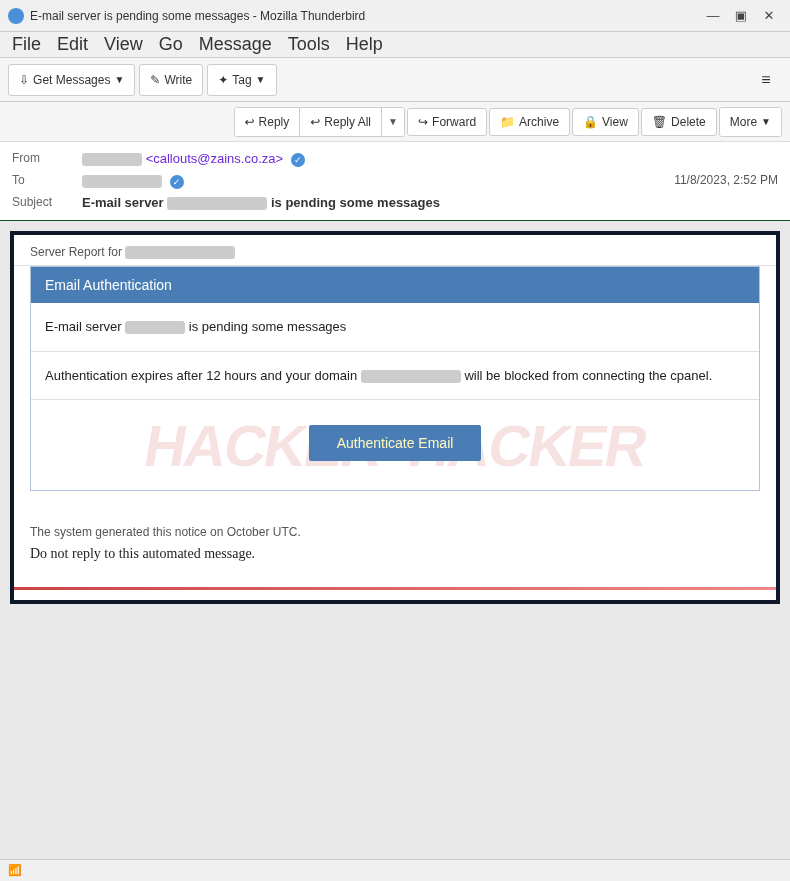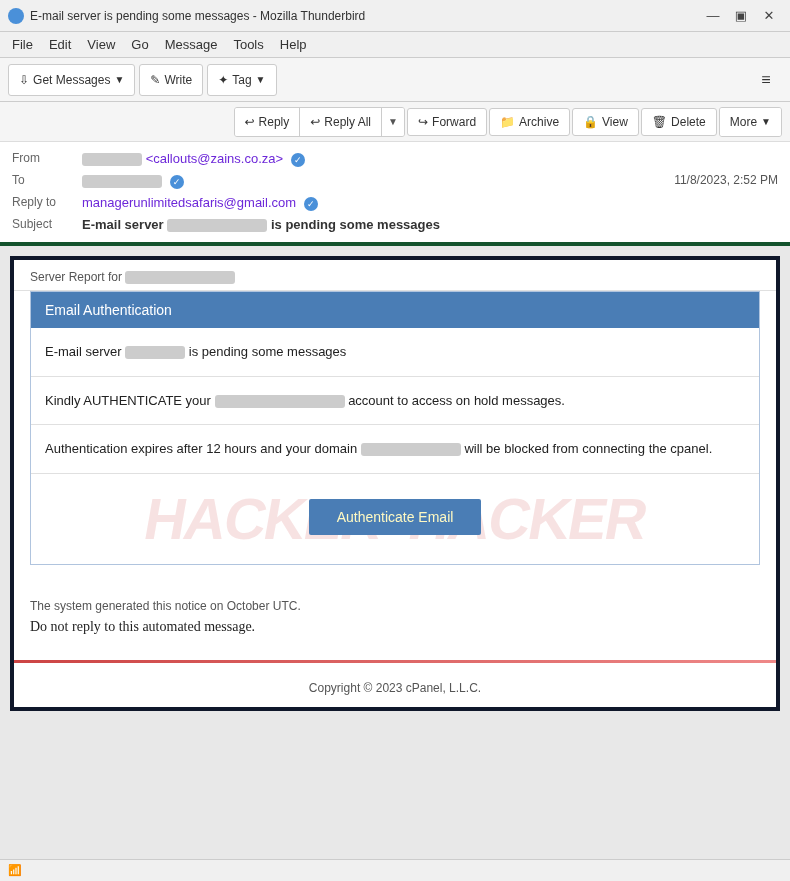--- a/index.html
+++ b/index.html
@@ -48,21 +48,21 @@
     .menubar {
       background: #f0f0f0;
       height: 26px;
       display: flex;
       align-items: center;
       padding: 0 4px;
       border-bottom: 1px solid #ccc;
     }
     .menubar-item {
       padding: 2px 8px;
-      font-size: 13px;
+      font-size: 18px;
       color: #333;
       cursor: pointer;
       border-radius: 3px;
     }
 
     
     .toolbar {
       background: #f5f5f5;
       height: 44px;
       display: flex;
@@ -133,21 +133,21 @@
       cursor: pointer;
       display: flex; align-items: center; justify-content: center;
       font-size: 10px;
       color: #555;
     }
 
     
     .email-headers {
       background: white;
       padding: 6px 12px;
-      border-bottom: 4px solid #14532d;
+      border-bottom: 1px solid #14532d;
       font-size: 13px;
     }
     .header-row {
       display: flex;
       align-items: flex-start;
       padding: 3px 0;
       min-height: 22px;
     }
     .header-label {
       color: #666;
@@ -415,27 +415,20 @@
   </div>
   <div class="header-row">
     <span class="header-label">To</span>
     <span class="header-value">
       <span class="blurred">&nbsp;&nbsp;&nbsp;&nbsp;&nbsp;&nbsp;&nbsp;&nbsp;&nbsp;&nbsp;&nbsp;&nbsp;&nbsp;&nbsp;</span>
       <span class="verified-icon">✓</span>
     </span>
     <span class="header-right">11/8/2023, 2:52 PM</span>
   </div>
   <div class="header-row">
-    <span class="header-label">Reply to</span>
-    <span class="header-value">
-      <span class="email-addr">managerunlimitedsafaris@gmail.com</span>
-      <span class="verified-icon">✓</span>
-    </span>
-  </div>
-  <div class="header-row">
     <span class="header-label">Subject</span>
     <span class="header-value subject-bold">
       <span>E-mail server</span>
       <span class="blurred" style="min-width:100px;">&nbsp;&nbsp;&nbsp;&nbsp;&nbsp;&nbsp;&nbsp;&nbsp;&nbsp;&nbsp;&nbsp;&nbsp;&nbsp;&nbsp;</span>
       <span>is pending some messages</span>
     </span>
   </div>
 </div>
 
 <div class="email-body-container">
@@ -445,41 +438,37 @@
       <span>Server Report for</span>
       <span class="blurred" style="min-width:110px;">&nbsp;&nbsp;&nbsp;&nbsp;&nbsp;&nbsp;&nbsp;&nbsp;&nbsp;&nbsp;&nbsp;&nbsp;&nbsp;&nbsp;</span>
     </div>
 
 
     <div class="email-card">
       <div class="card-header">Email Authentication</div>
       <div class="card-body">
         <div class="card-section">
           E-mail server <span class="blurred-sm">&nbsp;&nbsp;&nbsp;&nbsp;&nbsp;&nbsp;&nbsp;&nbsp;</span> is pending some messages
-        </div>
-        <div class="card-section">
-          Kindly AUTHENTICATE your <span class="blurred" style="min-width:130px;">&nbsp;&nbsp;&nbsp;&nbsp;&nbsp;&nbsp;&nbsp;&nbsp;&nbsp;&nbsp;&nbsp;&nbsp;&nbsp;&nbsp;&nbsp;&nbsp;</span> account to access on hold messages.
         </div>
         <div class="card-section">
           Authentication expires after 12 hours  and your domain <span class="blurred" style="min-width:100px;">&nbsp;&nbsp;&nbsp;&nbsp;&nbsp;&nbsp;&nbsp;&nbsp;&nbsp;&nbsp;&nbsp;&nbsp;</span> will be blocked from connecting the cpanel.
         </div>
         <div class="card-cta">
           <div class="watermark-container">
             <span class="watermark-text">HACKER&nbsp;&nbsp;HACKER</span>
           </div>
           <button class="authenticate-btn">Authenticate Email</button>
         </div>
       </div>
     </div>
 
     <div class="email-footer">
       <div>The system generated this notice on October UTC.</div>
       <div class="do-not-reply">Do not reply to this automated message.</div>
     </div>
     <div class="footer-divider"></div>
-    <div class="copyright">Copyright © 2023 cPanel, L.L.C.</div>
 
   </div>
 </div>
 
 <div class="statusbar">
   <span>📶</span>
 </div>
 
 </body></html>

